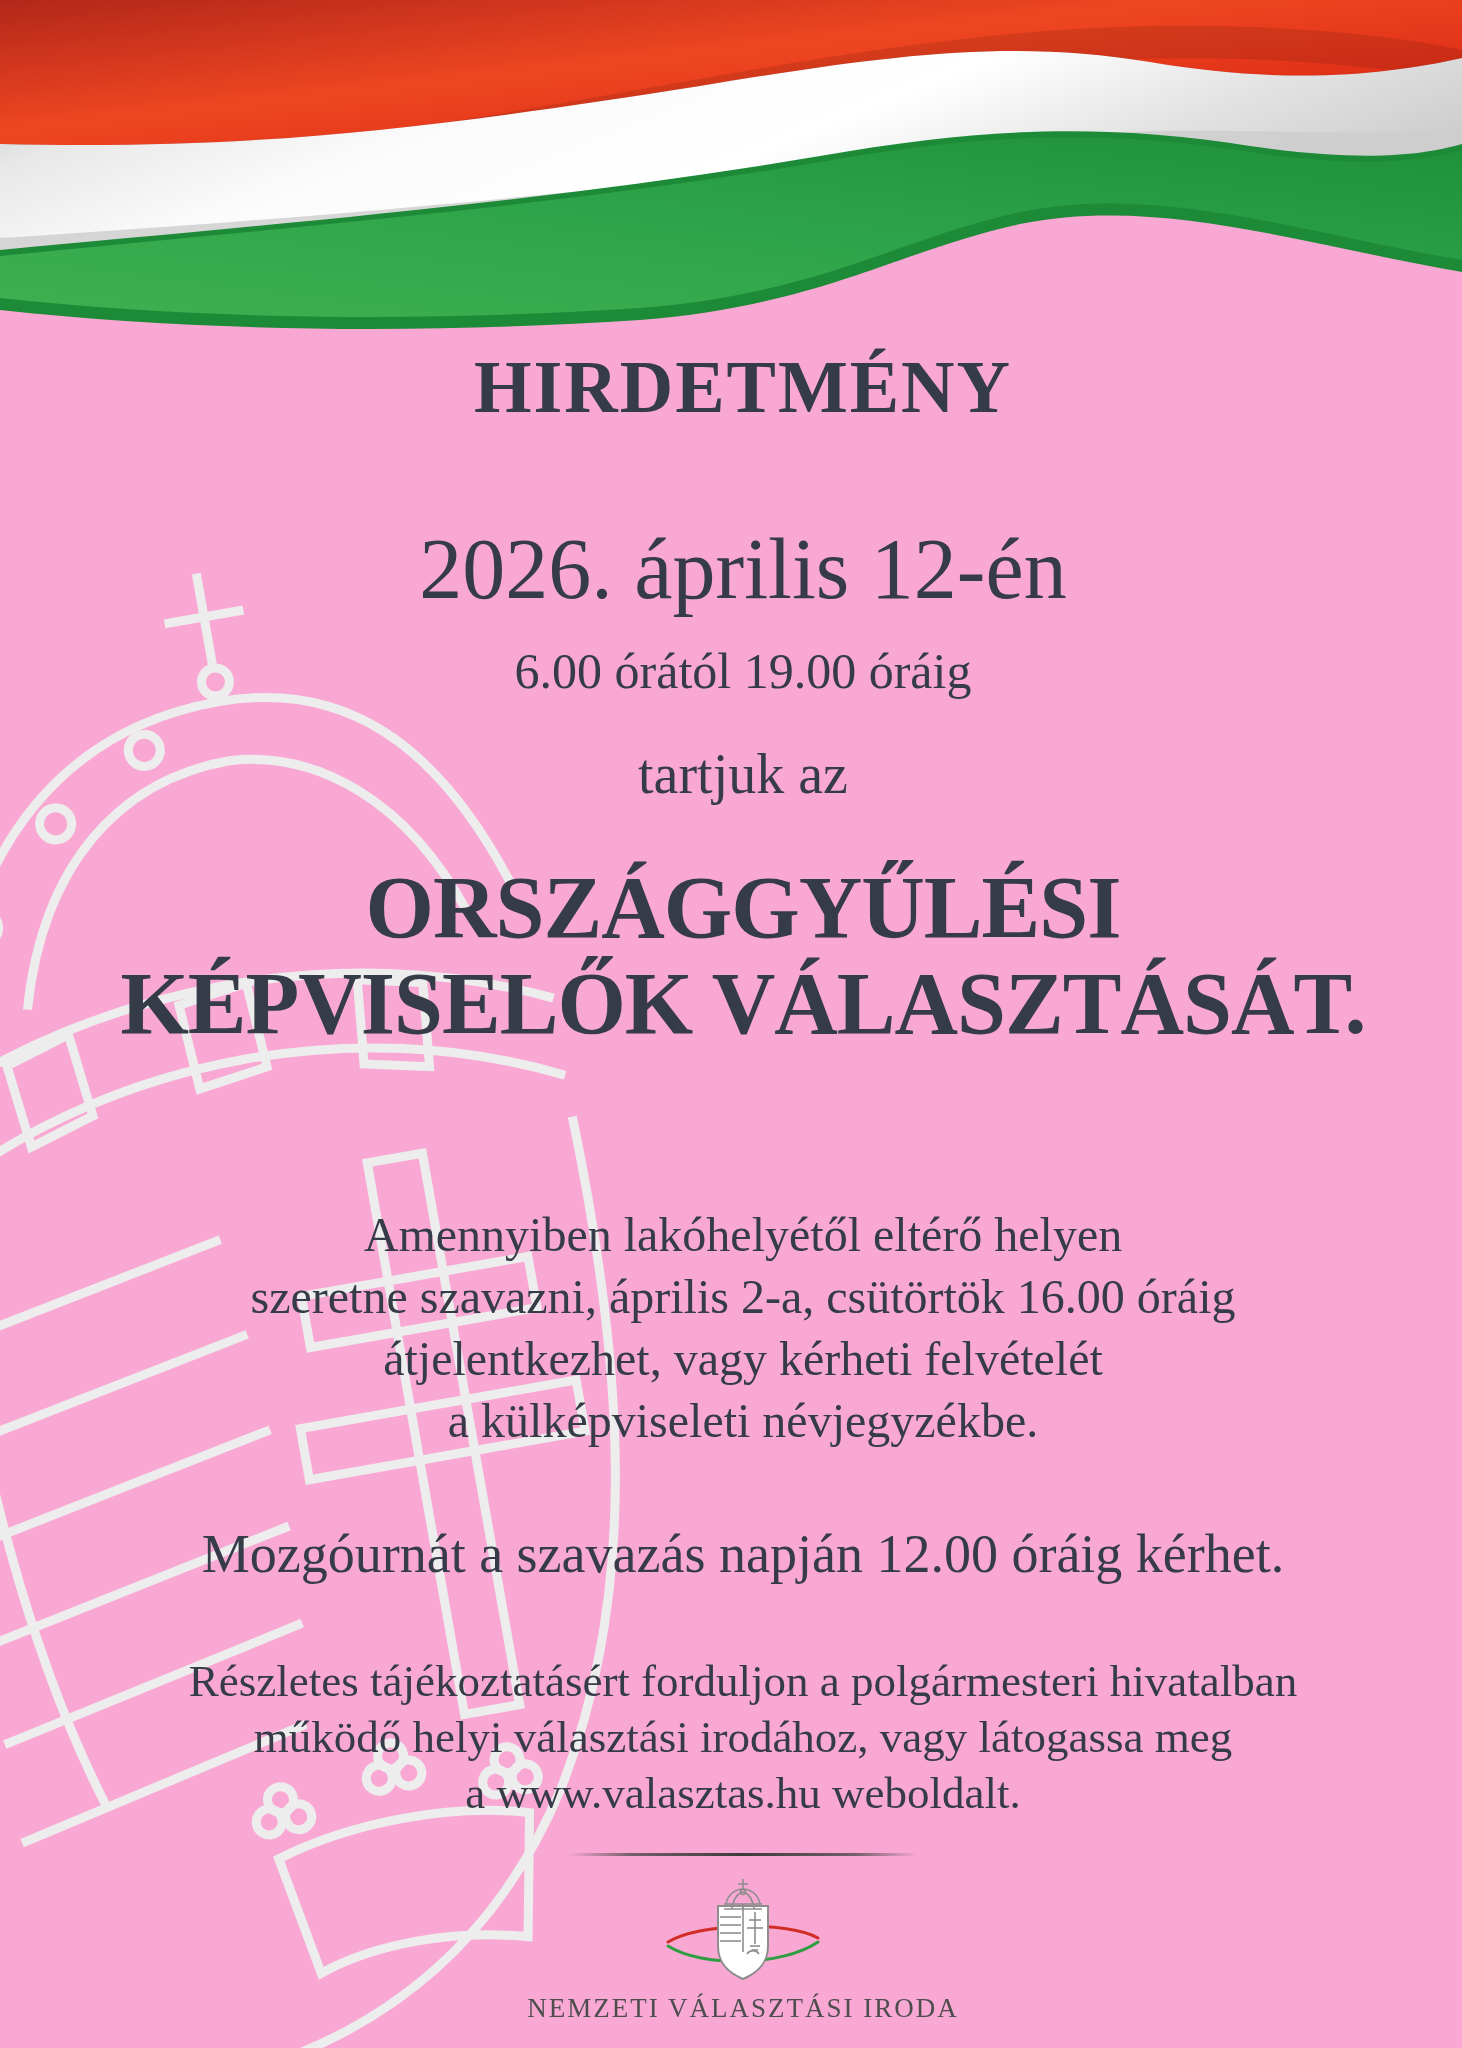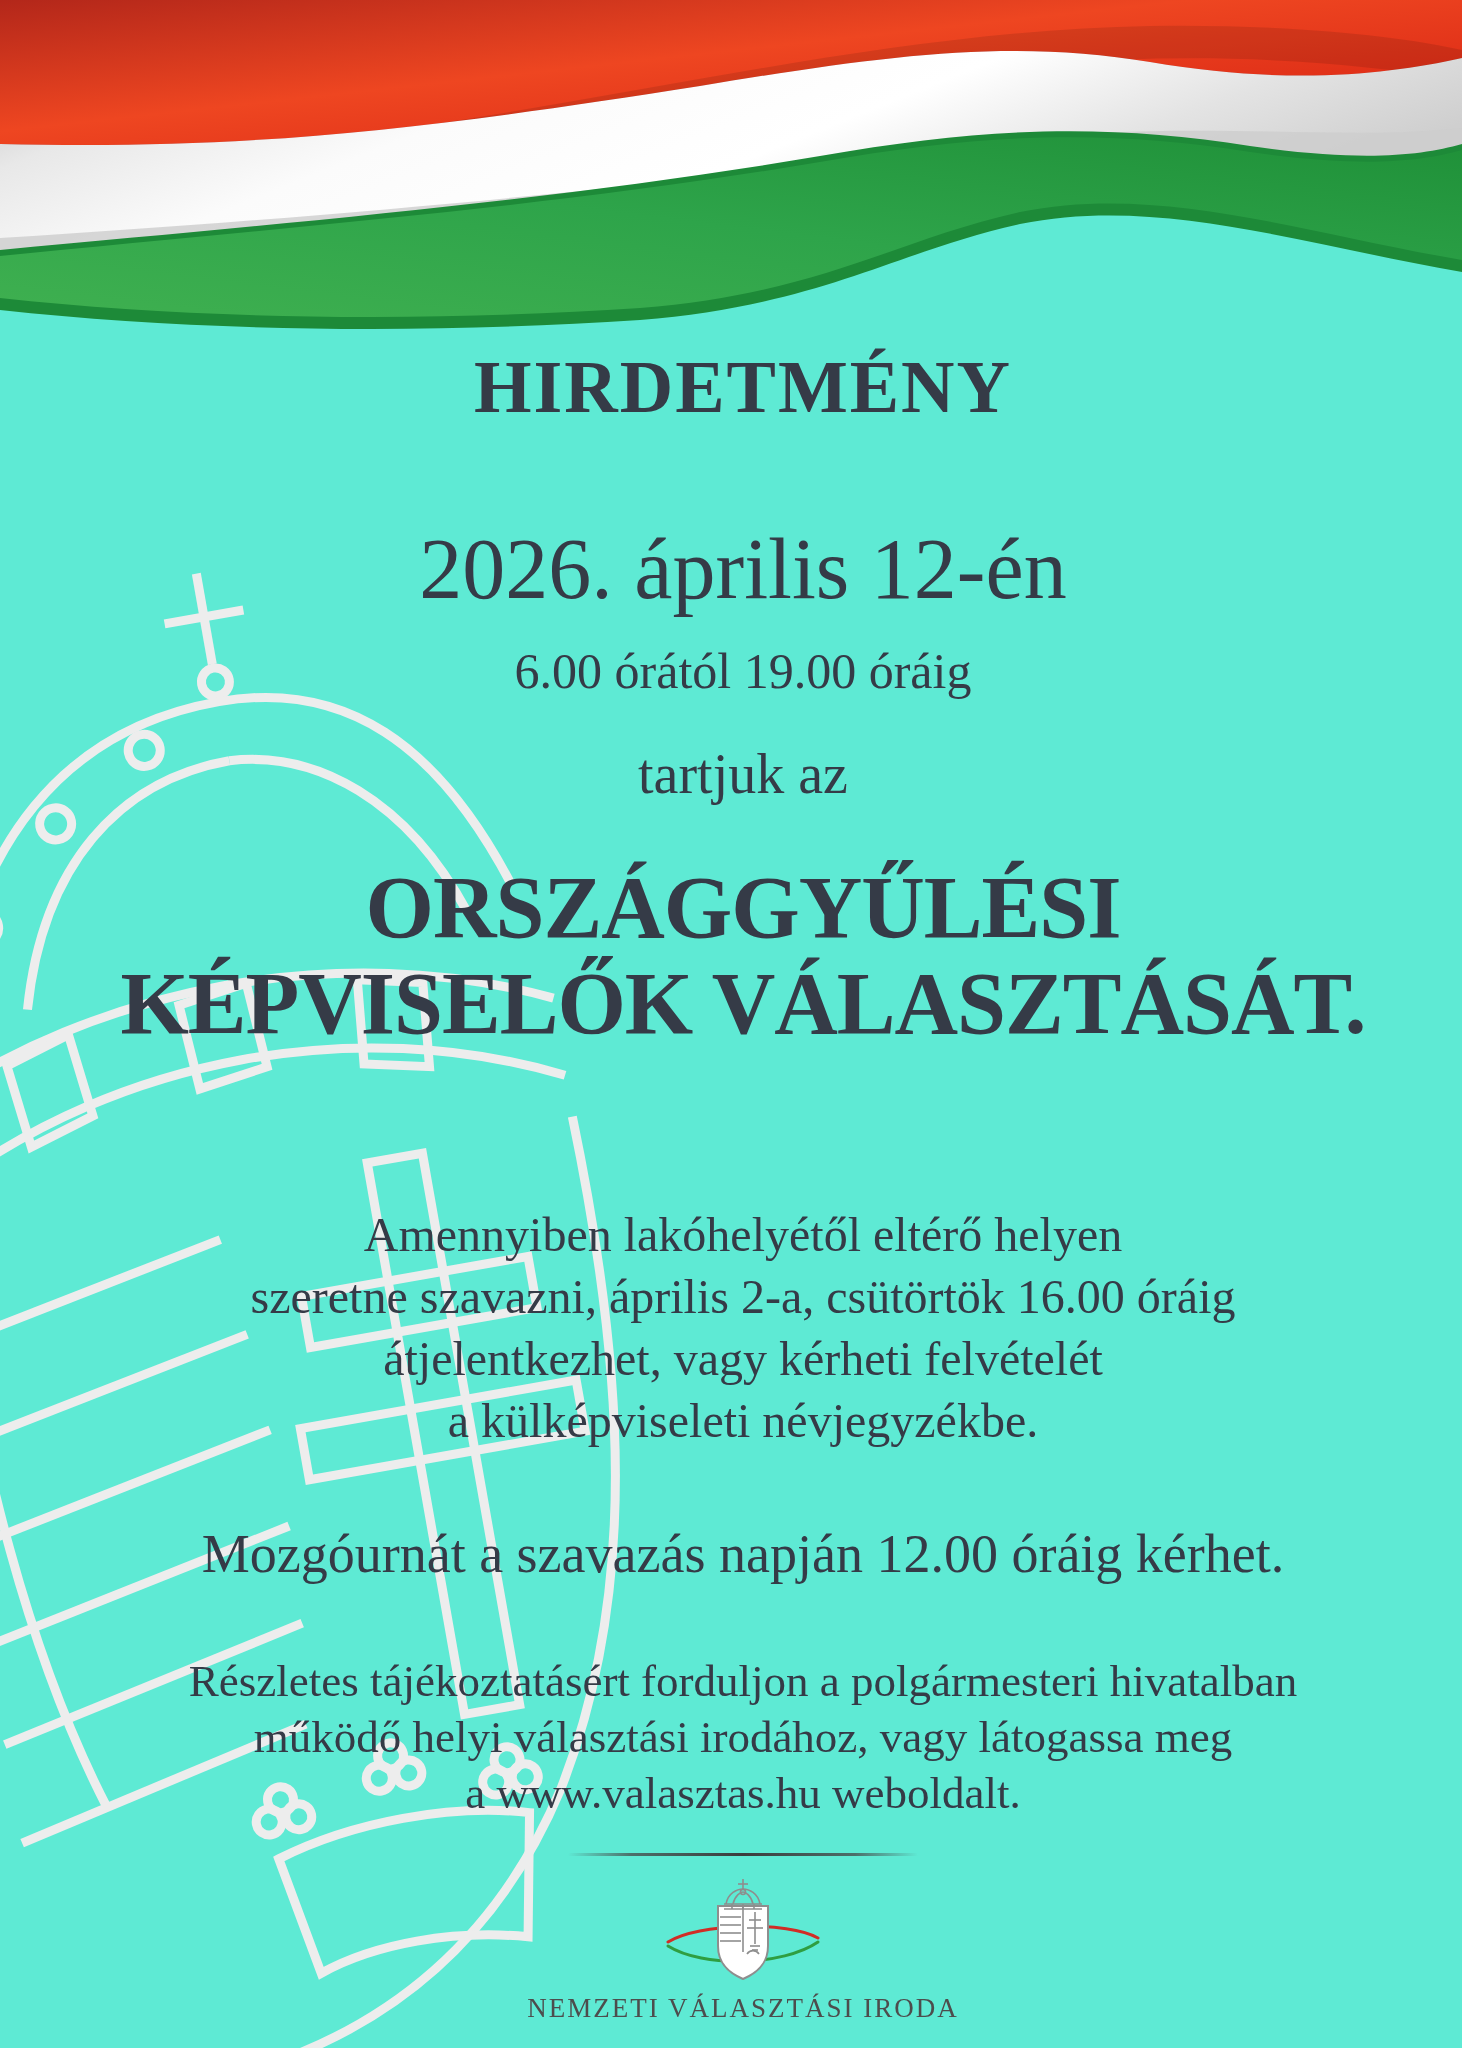--- a/index.html
+++ b/index.html
@@ -13,21 +13,21 @@
     --c-watermark-gray:#ededed;
     --c-logo-gray:#8e8e8e;
     --c-logo-red:#d12d26;
     --c-logo-green:#2f9e41;
     --c-footer-text:#4d4d4d;
     --c-divider:#3c3c3c;
   }
   *{margin:0;padding:0;box-sizing:border-box;}
   html,body{background:#fff;}
   body{width:1462px;height:2048px;overflow:hidden;font-family:"Liberation Serif","DejaVu Serif",serif;}
-  .poster{position:relative;width:1462px;height:2048px;background:#5eead4;overflow:hidden;padding-left:37px;}
+  .poster{position:relative;width:1462px;height:2048px;background:#f9a8d4;overflow:hidden;padding-left:37px;}
 
   .flag{position:absolute;left:0;top:0;width:1462px;height:330px;display:block;}
   .watermark{position:absolute;left:-70px;top:530px;width:700px;height:1520px;display:block;}
 
   .content{position:absolute;inset:0;transform:translateX(12px);}
   .line{position:absolute;left:0;width:100%;text-align:center;color:var(--c-text-dark);white-space:nowrap;}
 
   .kicker{top:350px;font-size:74px;line-height:74px;font-weight:700;letter-spacing:2px;}
   .date-line{top:526px;font-size:86px;line-height:86px;}
   .time-line{top:646px;font-size:50px;line-height:50px;}

